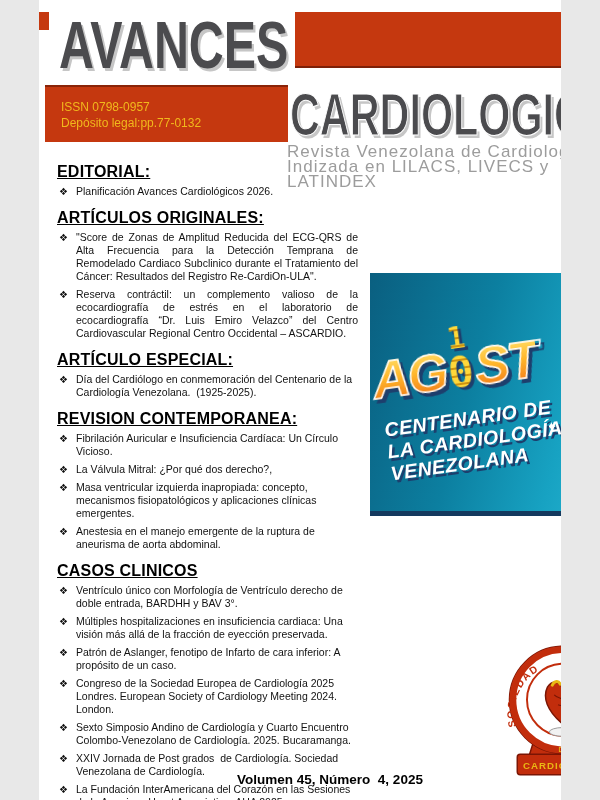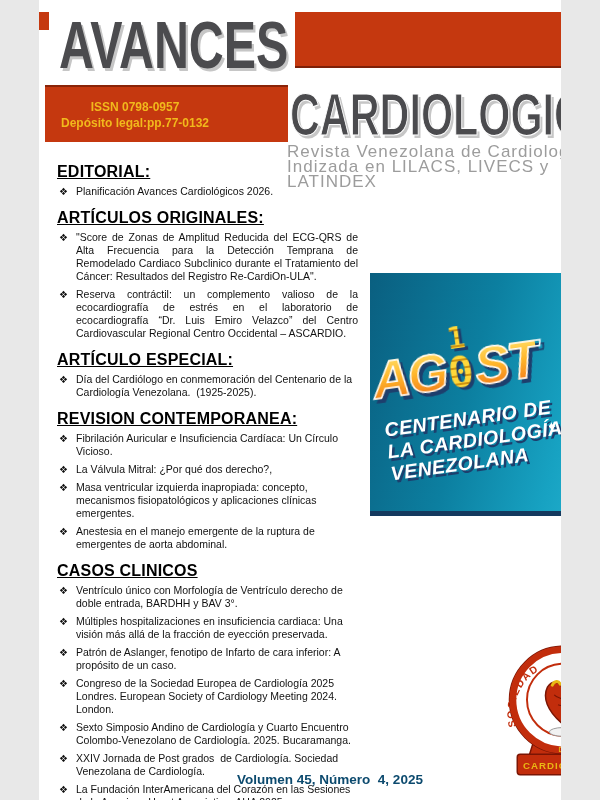--- a/index.html
+++ b/index.html
@@ -19,22 +19,22 @@
   }
   .bar-top {
     position:absolute; left:256px; top:12px; width:341px; height:56px;
     background:#c5380f; border-bottom:2px solid #7d2008; z-index:1;
   }
   .band-issn {
     position:absolute; left:6px; top:85px; width:243px; height:57px;
     background:#c5380f; border-top:2px solid #8a2408;
   }
   .band-issn .issn-text {
-    position:absolute; left:16px; top:12px; color:#f1b91c; font-weight:bold;
-    font-size:12px; line-height:16px; white-space:nowrap;text-align:center;
+    position:absolute; left:16px; top:12px; color:#f1b91c; font-weight:normal;
+    font-size:12px; line-height:16px; white-space:nowrap;
   }
   .title-cardio {
     position:absolute; left:251px; top:80px; z-index:2;
     font-size:52px; font-weight:bold; color:#4b4b4e;
     transform:scale(0.795,1.14); transform-origin:left top;
     text-shadow:3px 3px 0 #c6c6c6; -webkit-text-stroke:1px #ffffff; white-space:nowrap;
   }
   .subtitle {
     position:absolute; left:248px; top:144px; width:350px; text-align:left;
     color:#9c9c9c; font-size:17px; line-height:15px; letter-spacing:1px;
@@ -101,21 +101,21 @@
   }
   .sparkle { position:absolute; left:176px; top:146px; color:#ffffff; font-size:13px;
     text-shadow:1px 1px 0 #1d3f6d; }
 
   
   .logo { position:absolute; left:451px; top:640px; width:146px; height:142px; }
 
   
   .volume {
     position:absolute; left:60px; right:0; top:772px; text-align:center;
-    font-size:13.5px; font-weight:bold; color:#0c4a6e;
+    font-size:13.5px; font-weight:bold; color:#000000;
   }
 </style>
 </head>
 <body>
 
 <div class="page">
 
   <div class="corner-chip"></div>
 
   <div class="title-avances">AVANCES</div>
@@ -174,21 +174,21 @@
       <div class="item">
         <span class="bullet">❖</span>
         <span class="txt">La Válvula Mitral: ¿Por qué dos derecho?,</span>
       </div>
       <div class="item">
         <span class="bullet">❖</span>
         <span class="txt">Masa ventricular izquierda inapropiada: concepto, mecanismos fisiopatológicos y aplicaciones clínicas emergentes.</span>
       </div>
       <div class="item">
         <span class="bullet">❖</span>
-        <span class="txt">Anestesia en el manejo emergente de la ruptura de emergentes de aorta abdominal.</span>
+        <span class="txt">Anestesia en el manejo emergente de la ruptura de aneurisma de aorta abdominal.</span>
       </div>
     </div>
 
     <div class="sec">
       <h3>CASOS CLINICOS</h3>
       <div class="item">
         <span class="bullet">❖</span>
         <span class="txt">Ventrículo único con Morfología de Ventrículo derecho de doble entrada, BARDHH y BAV 3°.</span>
       </div>
       <div class="item">

